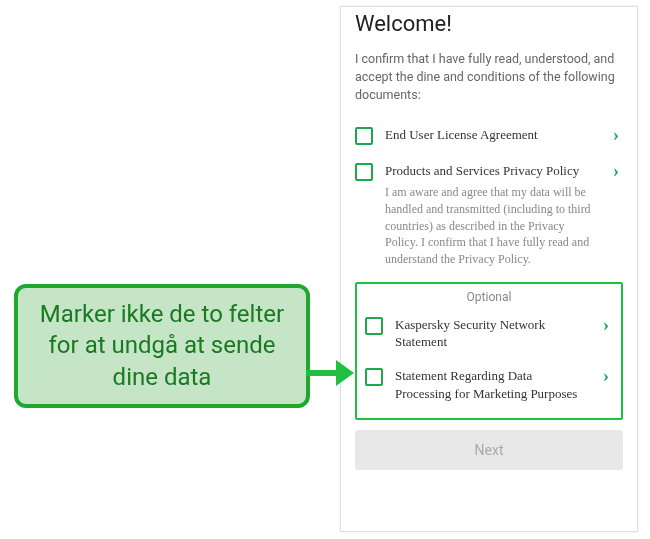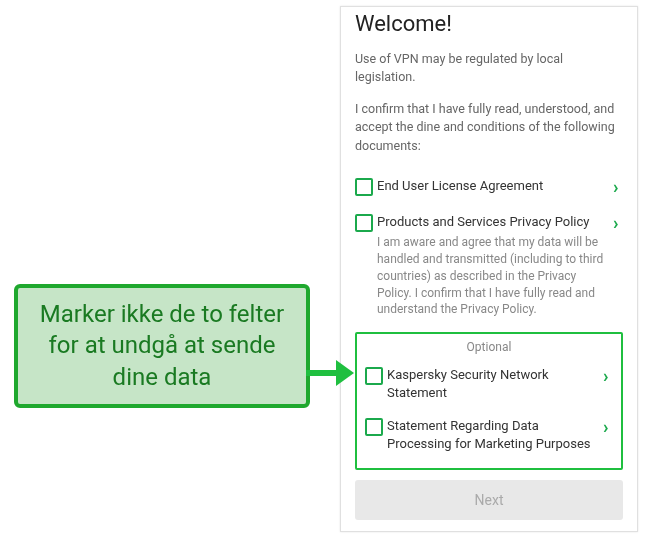--- a/index.html
+++ b/index.html
@@ -39,22 +39,23 @@
   }
   .subtext {
     font-size: 12.5px;
     color: #666;
     line-height: 1.45;
     margin-bottom: 14px;
   }
   .item-row {
     display: flex;
     align-items: flex-start;
-    gap: 4px;
+    gap: 12px;
     padding: 8px 0;
+    font-family: Liberation Serif, serif;
   }
   .checkbox {
     width: 18px;
     height: 18px;
     border: 2px solid #1ba94c;
     border-radius: 2px;
     flex-shrink: 0;
     margin-top: 1px;
   }
   .item-text {
@@ -101,21 +102,21 @@
     border-radius: 3px;
   }
   .callout {
     position: absolute;
     left: 14px;
     top: 284px;
     width: 296px;
     height: 124px;
     background: #c6e5c7;
     border: 4px solid #1fa82e;
-    border-radius: 6px;
+    border-radius: 12px;
     display: flex;
     align-items: center;
     justify-content: center;
     text-align: center;
     padding: 8px 10px;
   }
   .callout-text {
     color: #1a7a22;
     font-size: 24px;
     line-height: 1.3;
@@ -146,21 +147,20 @@
     border-bottom: 13px solid transparent;
     border-left: 18px solid #1fbf3f;
   }
 </style>
 </head>
 <body>
 
 <div class="phone">
   <div class="phone-content">
     <div class="title">Welcome!</div>
-    <div class="subtext">Use of VPN may be regulated by local legislation.</div>
     <div class="subtext">I confirm that I have fully read, understood, and accept the dine and conditions of the following documents:</div>
 
     <div class="item-row">
       <div class="checkbox"></div>
       <div class="item-text">End User License Agreement</div>
       <div class="chevron">›</div>
     </div>
 
     <div class="item-row">
       <div class="checkbox"></div>

